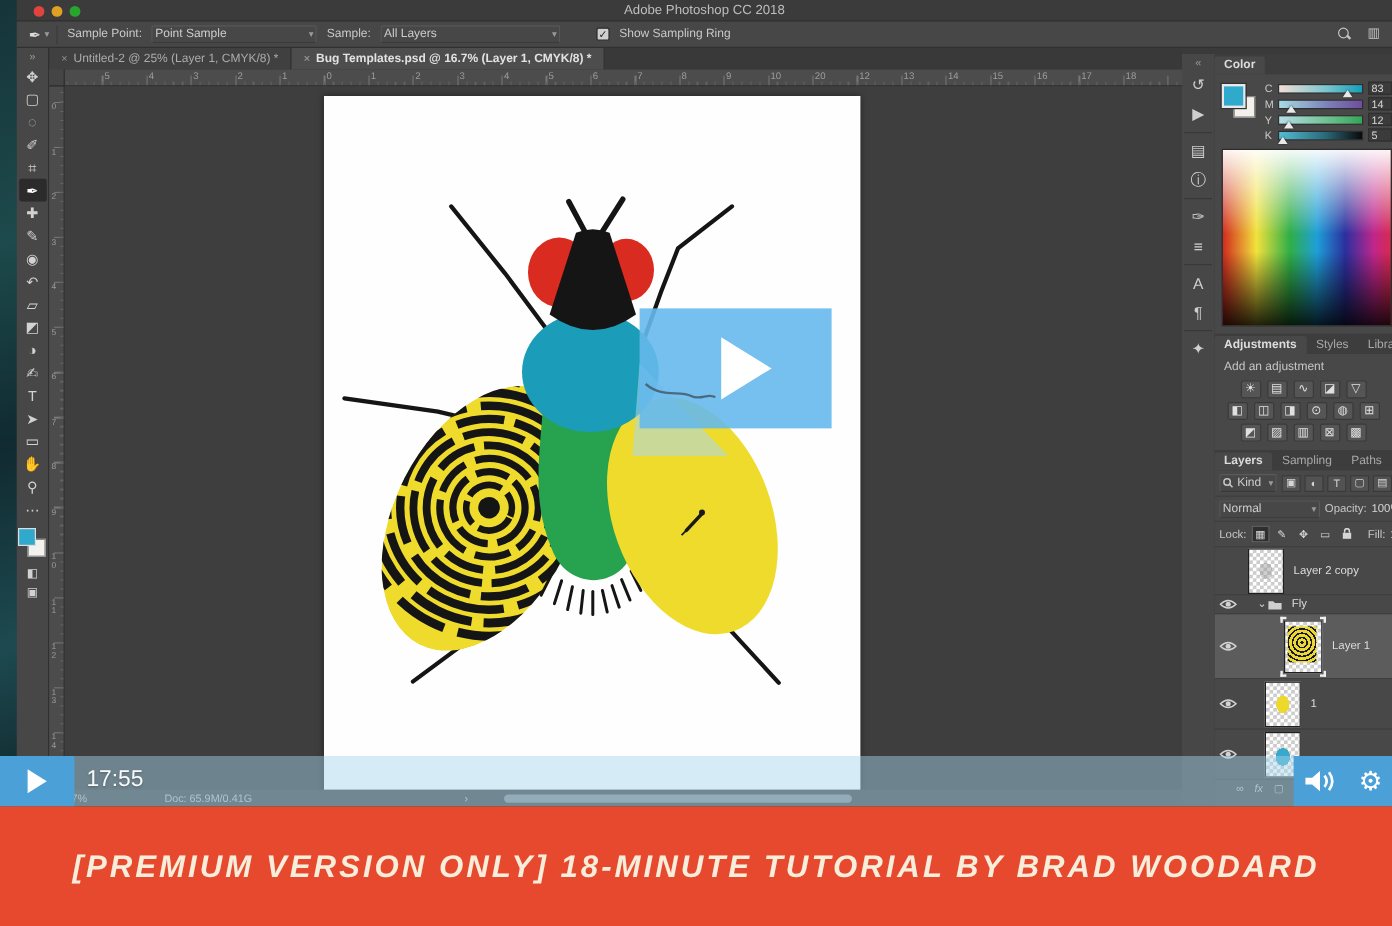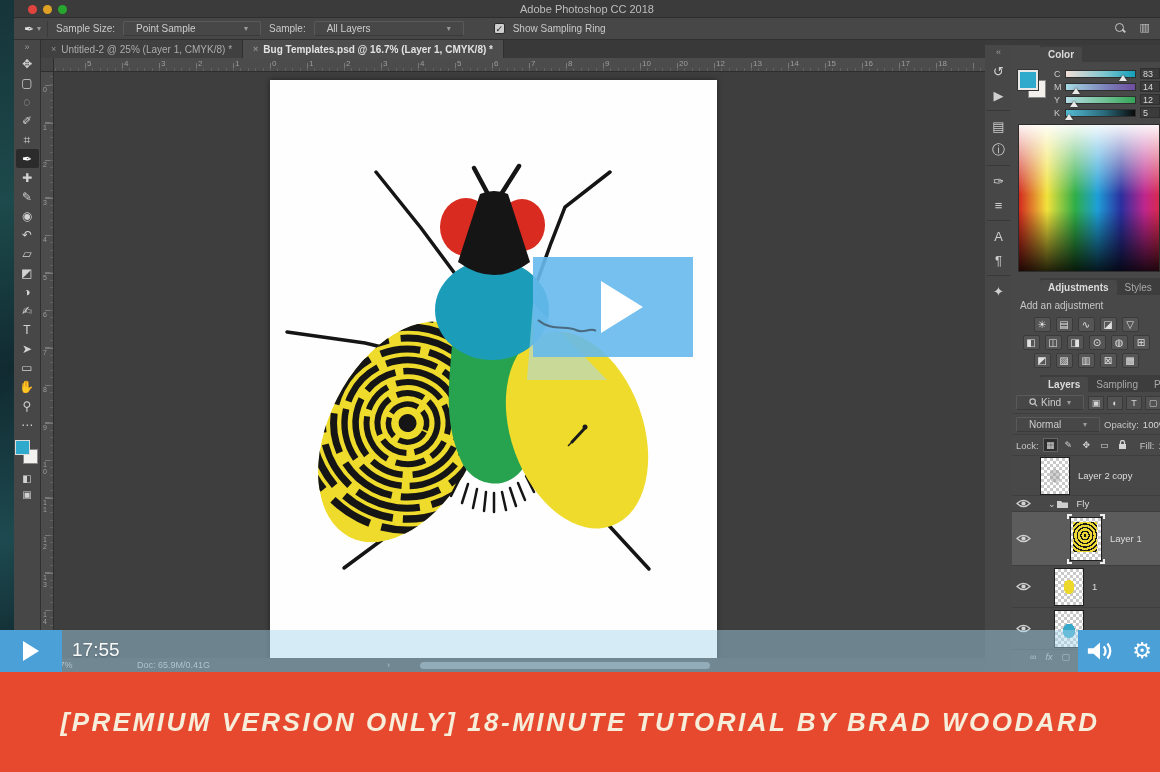--- a/index.html
+++ b/index.html
@@ -11,21 +11,21 @@
     background:linear-gradient(160deg,#16343a 0%,#1d4a4c 30%,#102a30 55%,#1d4a50 80%,#0f262c 100%);}
 
   
   #titlebar{position:absolute;left:14px;top:0;width:1146px;height:18px;background:#3b3b3b;border-bottom:1px solid #2e2e2e;}
   .tl{position:absolute;top:5px;width:9px;height:9px;border-radius:50%;}
   #title{position:absolute;left:0;right:0;top:3px;text-align:center;font-size:11px;color:#bdbdbd;}
 
   
   #optionsbar{position:absolute;left:14px;top:18px;width:1146px;height:22px;background:#474747;border-bottom:1px solid #303030;display:flex;align-items:center;gap:8px;padding-left:10px;}
   #optionsbar .lbl{font-size:10px;color:#c9c9c9;}
-  .select{height:15px;background:#474747;border:1px solid #5a5a5a;border-bottom-color:#3a3a3a;border-radius:2px;display:flex;align-items:center;justify-content:space-between;padding:0 12px;font-size:10px;color:#cdcdcd;}
+  .select{height:15px;background:#474747;border:1px solid #5a5a5a;border-bottom-color:#3a3a3a;border-radius:2px;display:flex;align-items:center;justify-content:space-between;padding:0 2px;font-size:10px;color:#cdcdcd;}
   .select .car{font-size:8px;color:#9a9a9a;margin-left:6px;}
   #toolpreview{display:flex;align-items:center;gap:3px;color:#ddd;font-size:12px;padding-right:6px;border-right:1px solid #3a3a3a;height:16px;}
   #toolpreview .car{font-size:8px;color:#9a9a9a;}
   .checkbox{width:11px;height:11px;background:#cfcfcf;border:1px solid #2c2c2c;border-radius:2px;font-size:9px;line-height:10px;text-align:center;color:#222;font-weight:bold;}
   #ob-right{position:absolute;right:10px;top:3px;display:flex;gap:14px;align-items:center;}
   #searchicon{position:relative;width:12px;height:12px;}
   #searchicon::before{content:"";position:absolute;left:1px;top:1px;width:7px;height:7px;border:1.5px solid #c4c4c4;border-radius:50%;}
   #searchicon::after{content:"";position:absolute;left:8px;top:8px;width:4px;height:1.5px;background:#c4c4c4;transform:rotate(45deg);}
   .obicon{font-size:11px;color:#c4c4c4;}
 
@@ -68,21 +68,21 @@
   #hscroll{position:absolute;left:420px;top:662px;width:290px;height:7px;border-radius:4px;background:#82898d;}
 
   
   #rightcol{position:absolute;left:985px;top:40px;width:175px;height:632px;background:#3a3a3a;}
   #dock{position:absolute;left:0;top:5px;width:27px;height:627px;background:#474747;display:flex;flex-direction:column;align-items:center;padding-top:2px;}
   #dock .chev{font-size:9px;color:#9a9a9a;height:12px;}
   .dockicon{width:23px;height:24px;display:flex;align-items:center;justify-content:center;font-size:13px;color:#cfcfcf;}
   .docksep{width:23px;height:1px;background:#383838;margin:3px 0;}
 
   #panels{position:absolute;left:27px;top:5px;width:148px;height:627px;background:#484848;overflow:hidden;}
-  .ptabs{height:17px;background:#3d3d3d;display:flex;align-items:flex-end;margin-left:28px;}
+  .ptabs{height:17px;background:#3d3d3d;display:flex;align-items:flex-end;}
   .ptab{padding:2px 8px 2px;font-size:10px;color:#a8a8a8;white-space:nowrap;}
   .ptab.active{background:#484848;color:#dcdcdc;font-weight:bold;border-radius:2px 2px 0 0;}
 
   
   #colorbody{padding:6px 0 4px 6px;display:flex;gap:6px;}
   #cswatches{position:relative;width:30px;height:34px;flex:0 0 30px;}
   #cfg{position:absolute;left:0;top:2px;width:20px;height:20px;border:2px solid #e8e8e8;outline:1px solid #333;z-index:2;}
   #cbg{position:absolute;left:10px;top:12px;width:18px;height:18px;border:1px solid #888;background:#f4f1ec;}
   #channels{flex:1;display:flex;flex-direction:column;gap:2px;padding-right:0;}
   .ch{display:flex;align-items:center;gap:4px;height:11px;}
@@ -164,21 +164,21 @@
     <span class="tl" id="tl-min" style="left: 29px; background: rgb(222, 161, 35);"></span>
     <span class="tl" id="tl-max" style="left: 44px; background: rgb(39, 166, 47);"></span>
     <div id="title">Adobe Photoshop CC 2018</div>
   </div>
 
   <div id="optionsbar">
     <div id="toolpreview">
       <span>✒</span>
       <span class="car">▾</span>
     </div>
-    <span class="lbl">Sample Size:</span>
+    <span class="lbl">Sample Point:</span>
     <div class="select" style="width:138px">
       <span>Point Sample</span>
         <span class="car">▾</span>
     </div>
     <span class="lbl">Sample:</span>
     <div class="select" style="width:150px">
       <span>All Layers</span>
         <span class="car">▾</span>
     </div>
     <div style="width:14px"></div>

